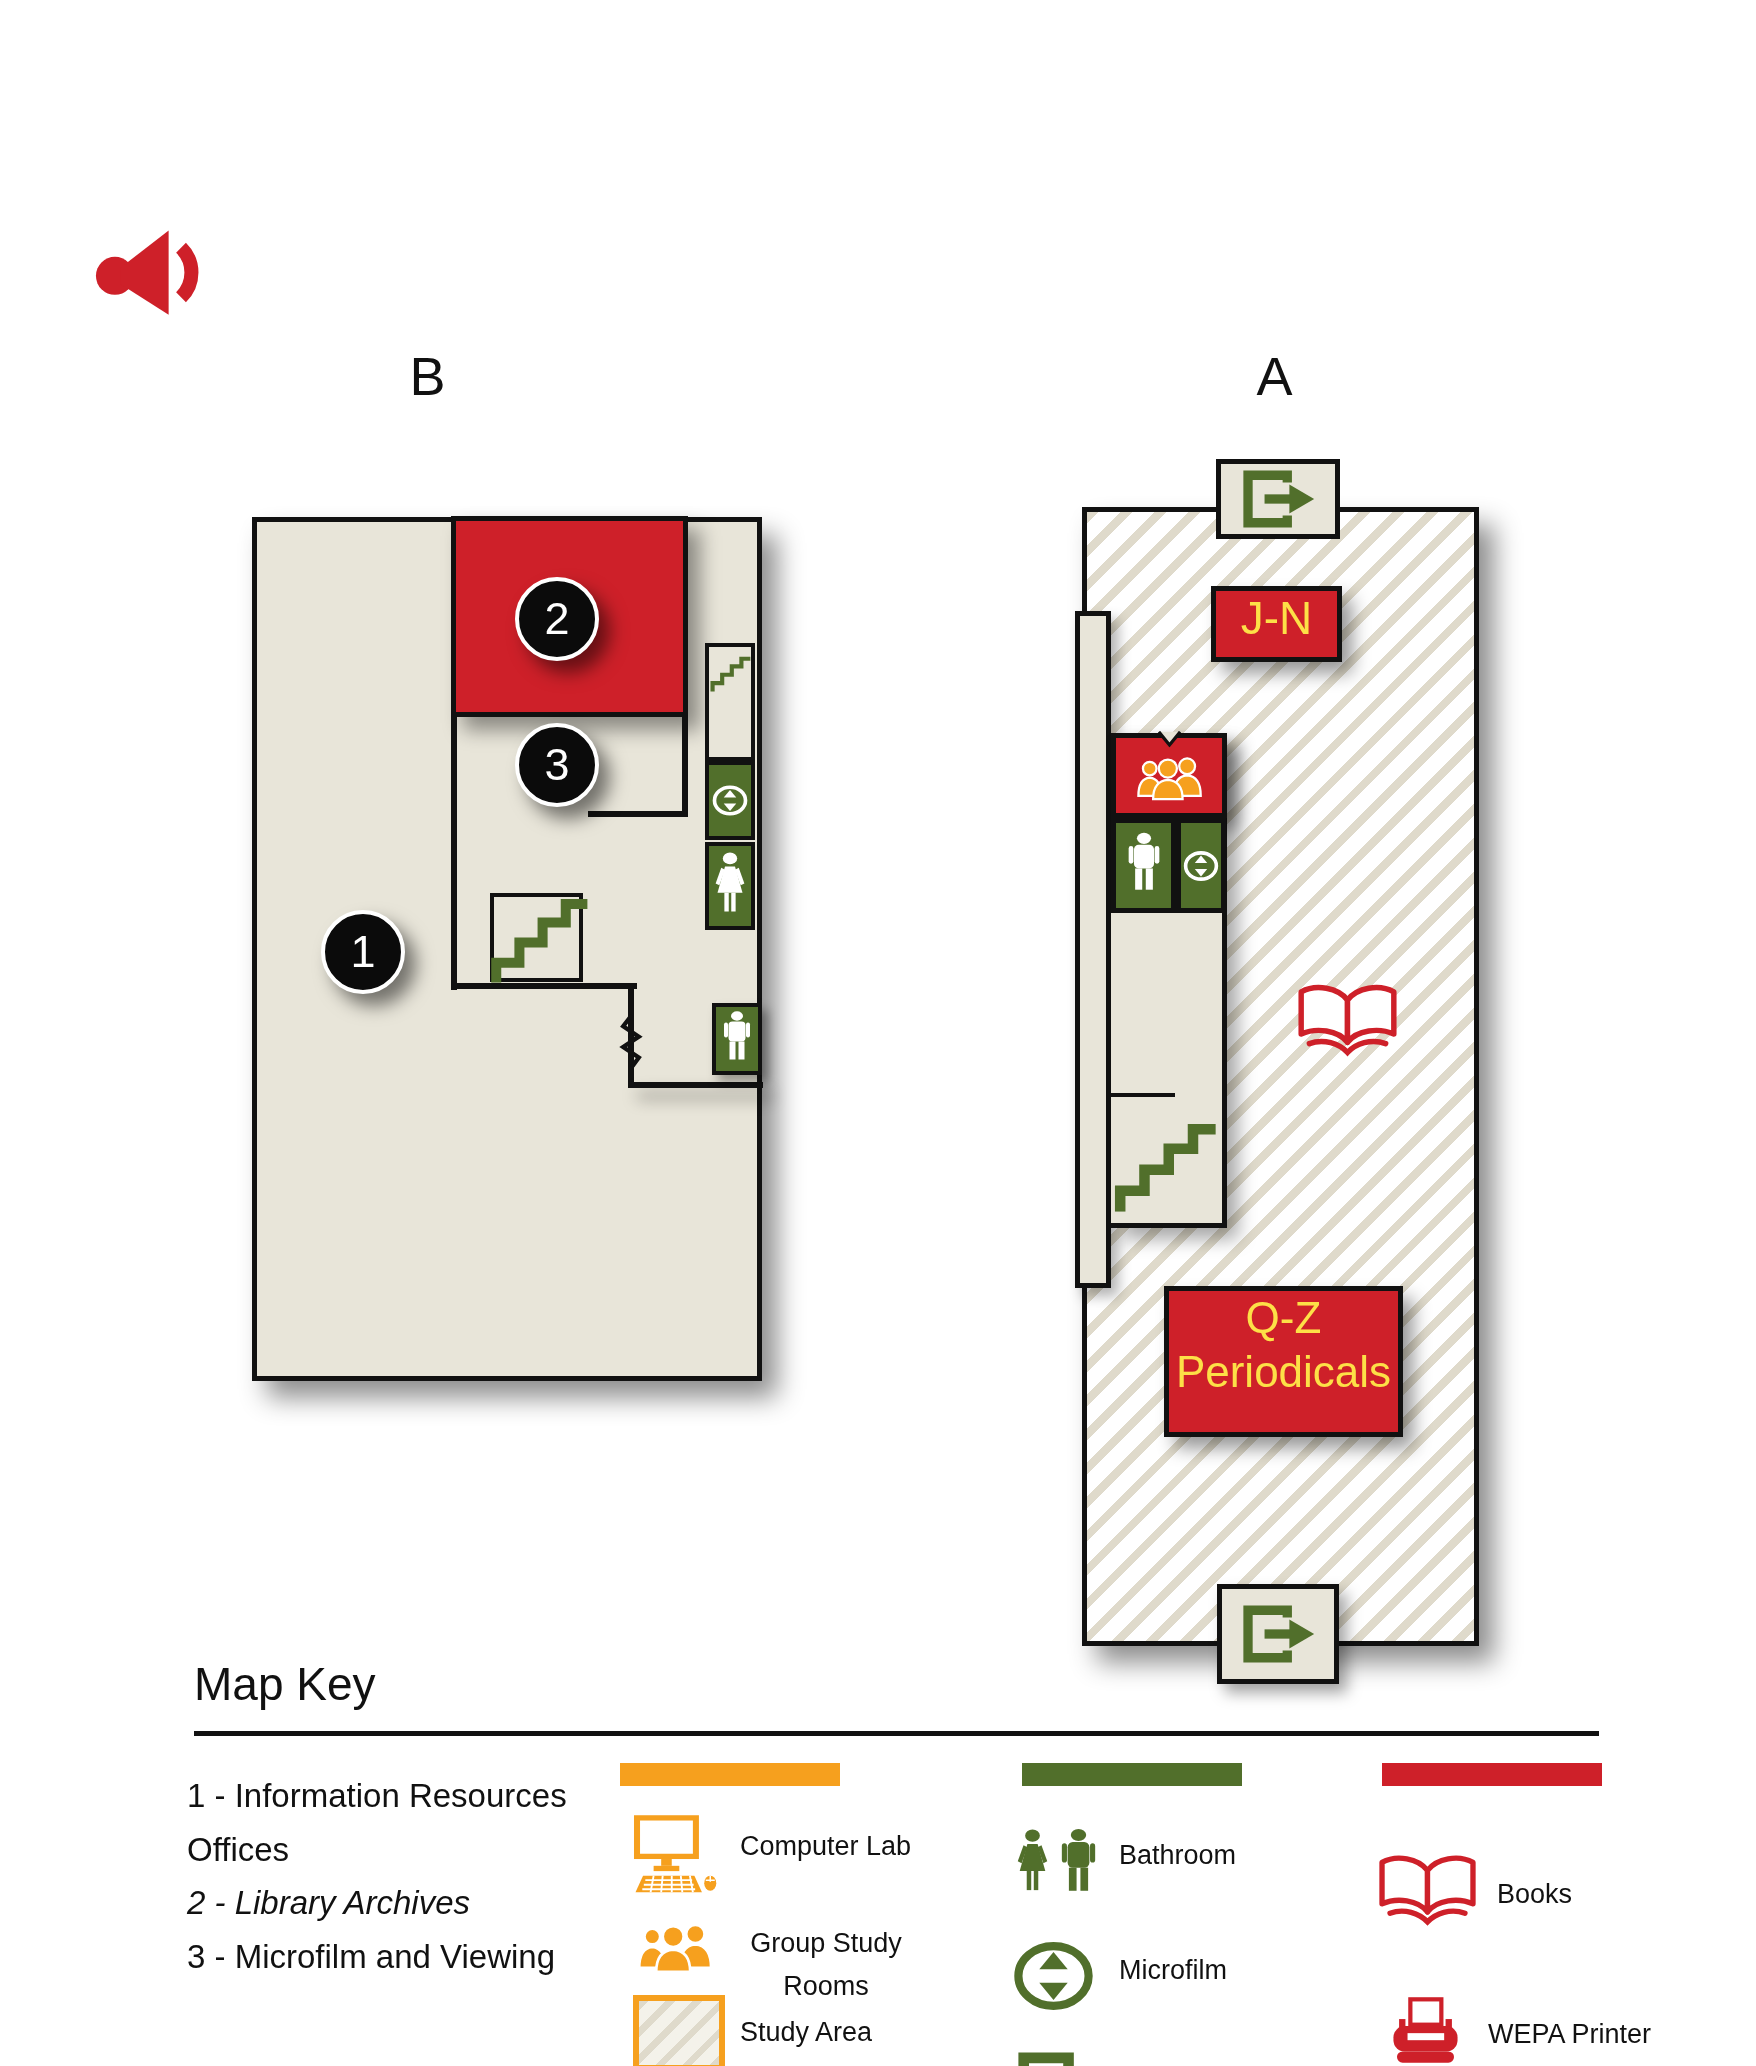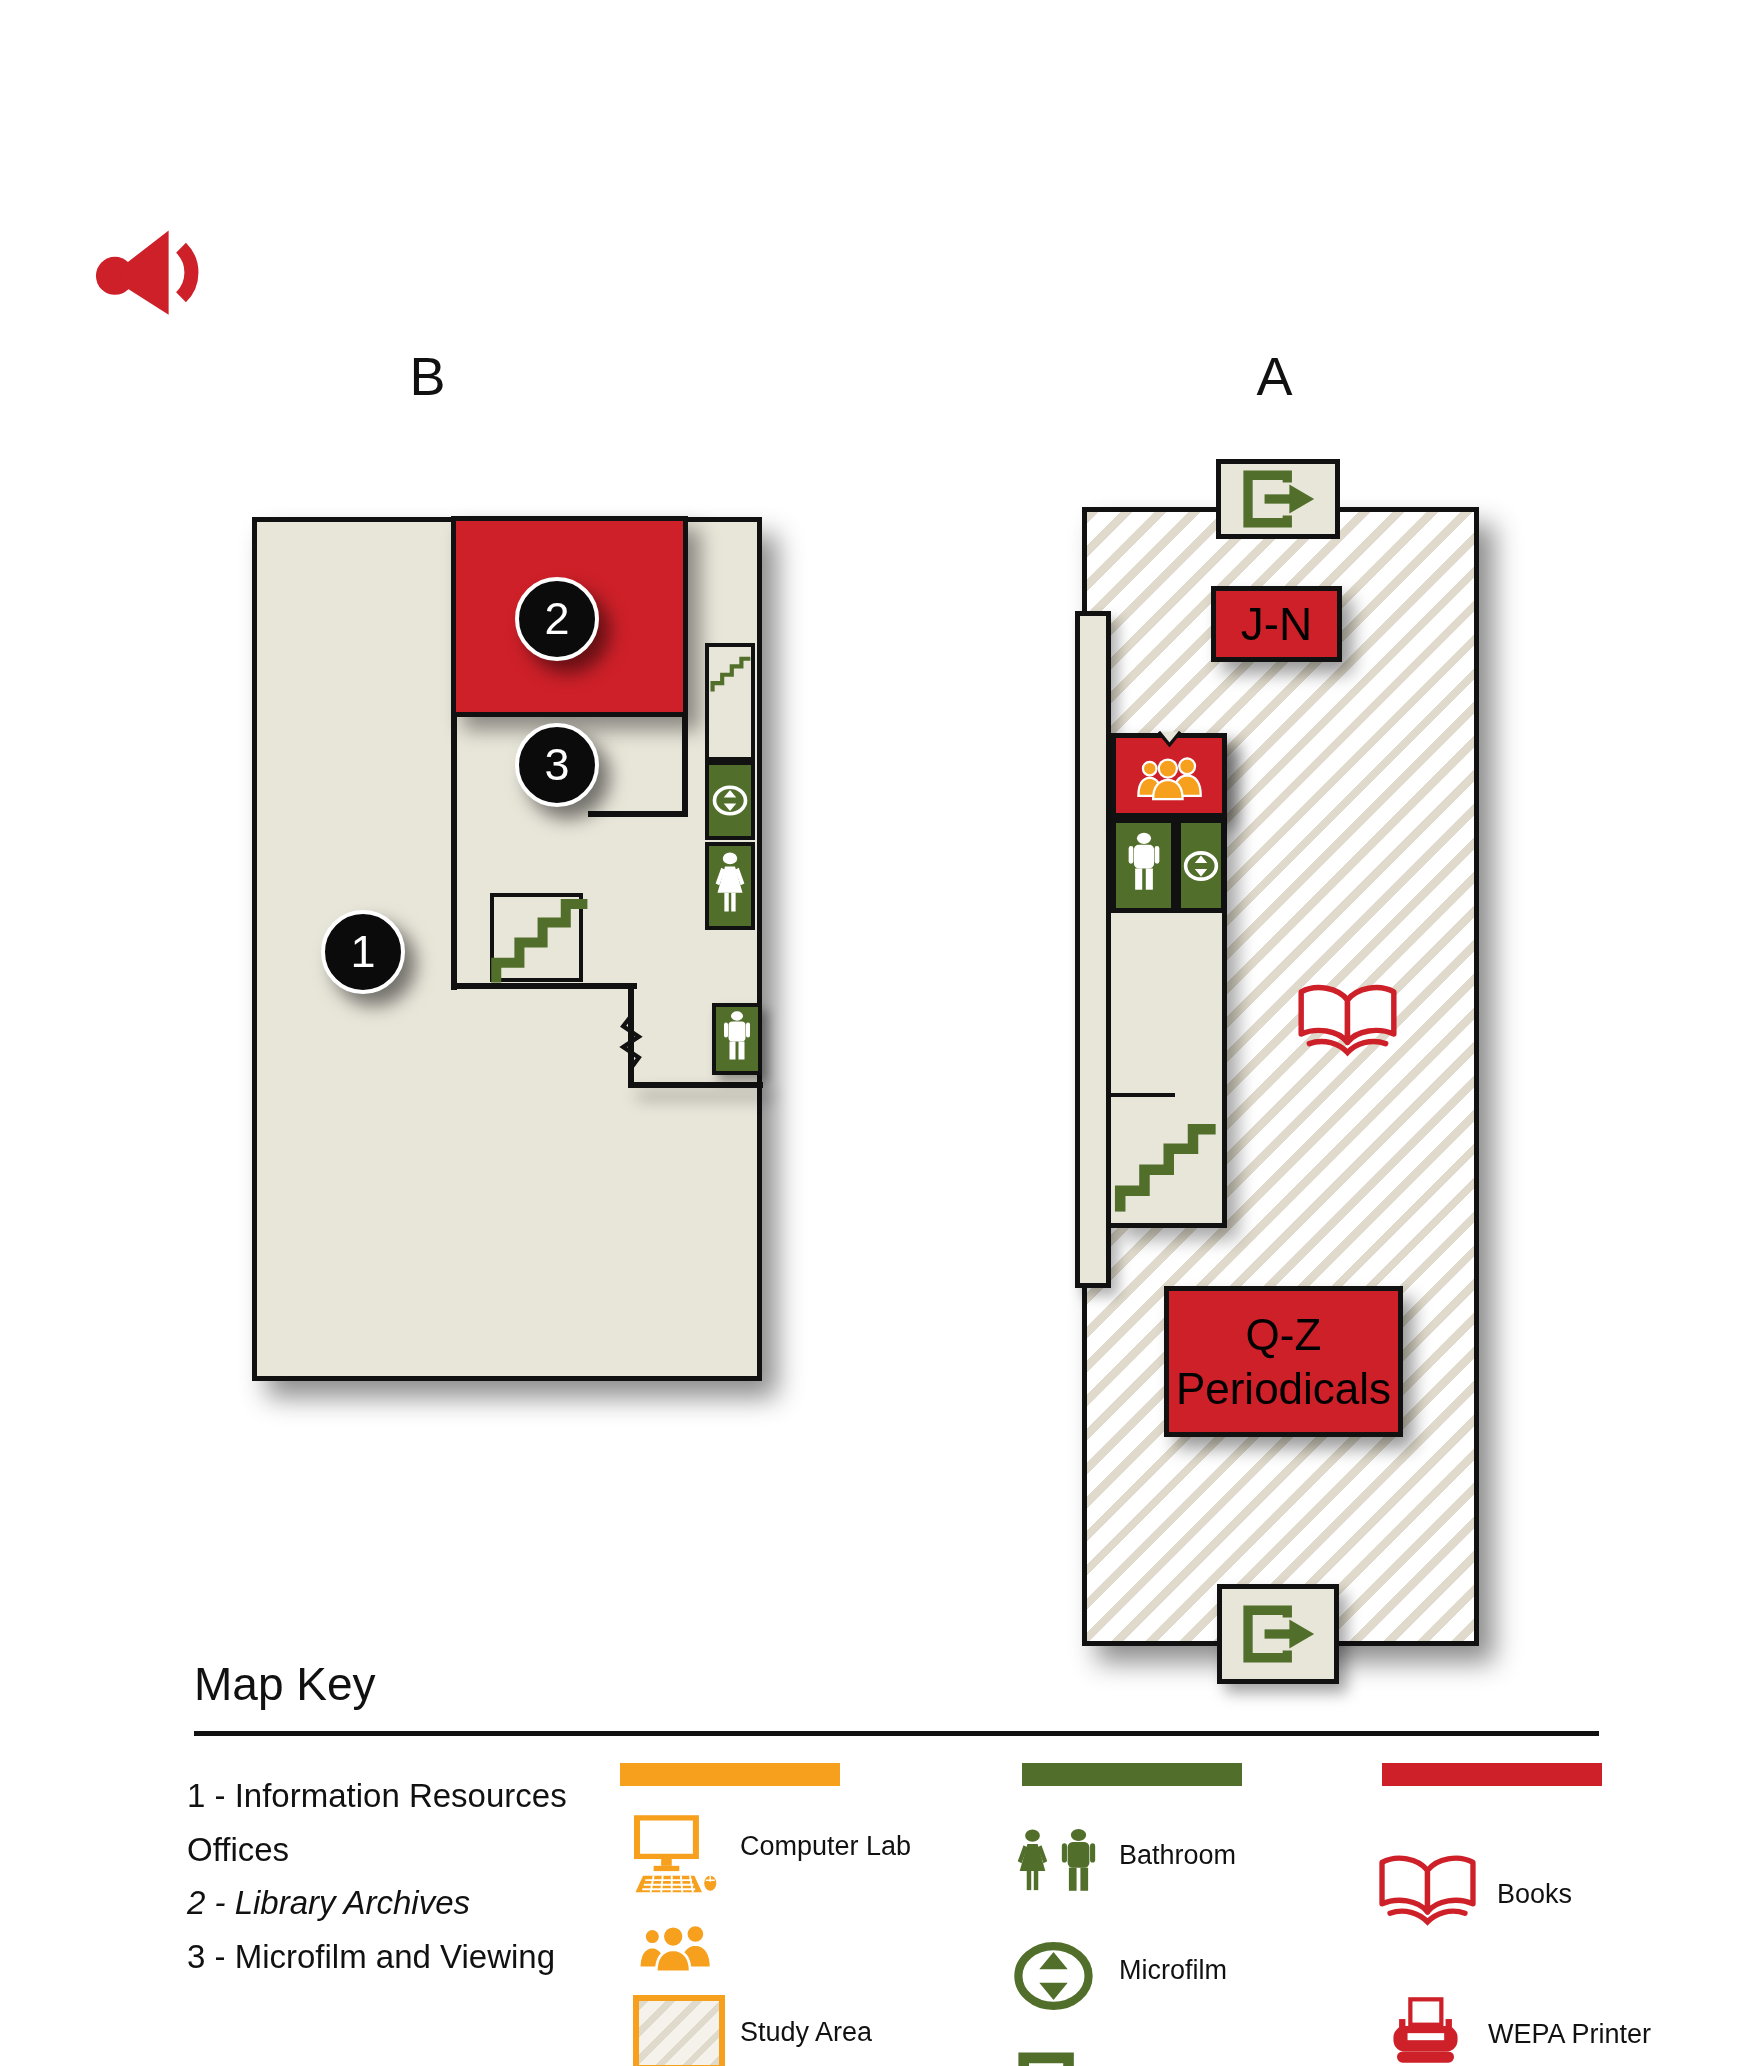--- a/index.html
+++ b/index.html
@@ -75,22 +75,22 @@
   #a-notch{left:71px;top:219px;width:23px;height:16.5px;z-index:3;}
   #a-manbox{left:24px;top:306px;width:65px;height:95px;background:var(--green);
     border:5px solid var(--wall);display:flex;align-items:center;justify-content:center;z-index:2;}
   #a-manbox svg{width:38px;height:69px;color:#fff;}
   #a-elevbox{left:89px;top:306px;width:50px;height:95px;background:var(--green);
     border:5px solid var(--wall);display:flex;align-items:center;justify-content:center;z-index:2;}
   #a-elevbox svg{width:36px;height:34px;color:#fff;}
   #a-divider{left:24px;top:581px;width:64px;height:4.1px;z-index:2;}
   #a-stairs{left:26px;top:609px;width:105px;height:91px;color:var(--green);z-index:2;}
   #a-books{left:206px;top:470px;width:109px;height:79px;z-index:1;}
-  .red-label{background:var(--red);border:5px solid var(--wall);color:#000000;
-    display:flex;flex-direction:column;align-items:center;justify-content:center;
+  .red-label{background:var(--red);border:5px solid var(--wall);color:#fde047;
+    display:flex;flex-direction:column;align-items:center;justify-content:flex-start;
     box-shadow:10.7px 11.6px 17.4px rgba(0,0,0,.42);z-index:2;text-align:center;}
   #a-jn{left:124px;top:74px;width:131px;height:76px;font-size:46px;}
   #a-qz{left:77px;top:774px;width:239px;height:151px;font-size:44px;line-height:1.22;}
   .exit-box{background:var(--beige);border:5px solid var(--wall);z-index:3;
     display:flex;align-items:center;justify-content:center;}
   #a-exit-top{left:129px;top:-53px;width:124px;height:80px;}
   #a-exit-top svg{width:79px;height:62px;}
   #a-exit-bottom{left:130px;top:1072px;width:122px;height:100px;
     box-shadow:8.3px 9px 14px rgba(0,0,0,.35);}
   #a-exit-bottom svg{width:79px;height:62px;}
@@ -326,20 +326,24 @@
   <div id="bar-green" class="abs key-bar"></div>
   <div id="bar-red" class="abs key-bar"></div>
 
   <svg id="icon-computer" class="abs" viewBox="0 0 240 205" width="99" height="85">
       <use href="#sym-computer"></use>
     </svg>
   <div id="lbl-computer" class="abs key-label">Computer Lab</div>
   <svg id="icon-group" class="abs" viewBox="0 0 220 150" width="91" height="62">
       <use href="#sym-group"></use>
     </svg>
+  <div id="lbl-group" class="abs key-label">
+    <div>Group Study</div>
+    <div>Rooms</div>
+  </div>
   <div id="icon-study" class="abs"></div>
   <div id="lbl-study" class="abs key-label">Study Area</div>
 
   <svg id="icon-woman-key" class="abs" viewBox="0 0 100 205" width="41" height="85">
       <use href="#sym-woman"></use>
     </svg>
   <svg id="icon-man-key" class="abs" viewBox="0 0 100 205" width="41" height="85">
       <use href="#sym-man"></use>
     </svg>
   <div id="lbl-bathroom" class="abs key-label">Bathroom</div>

